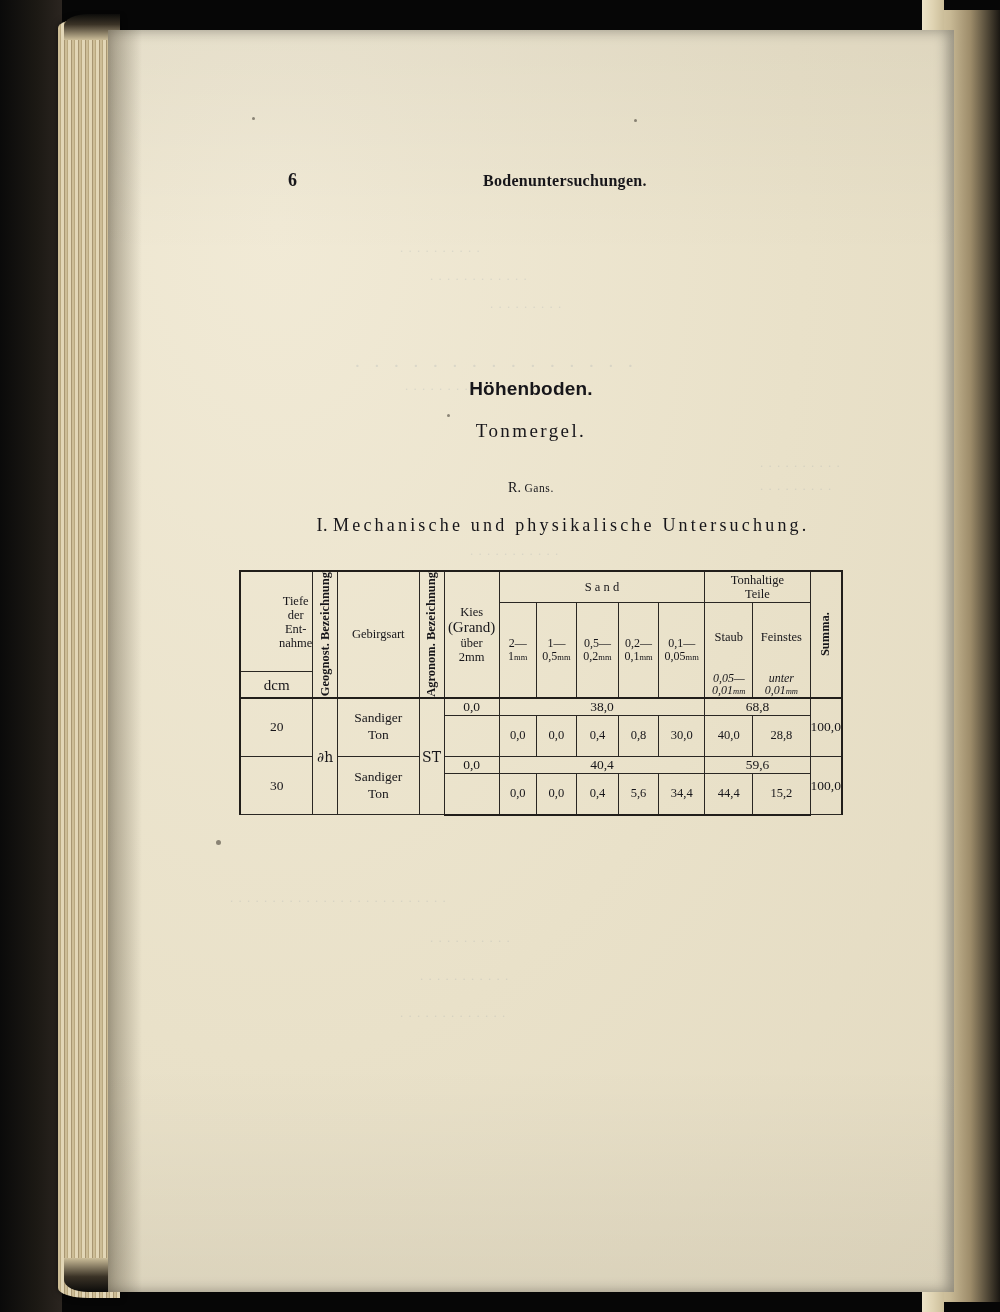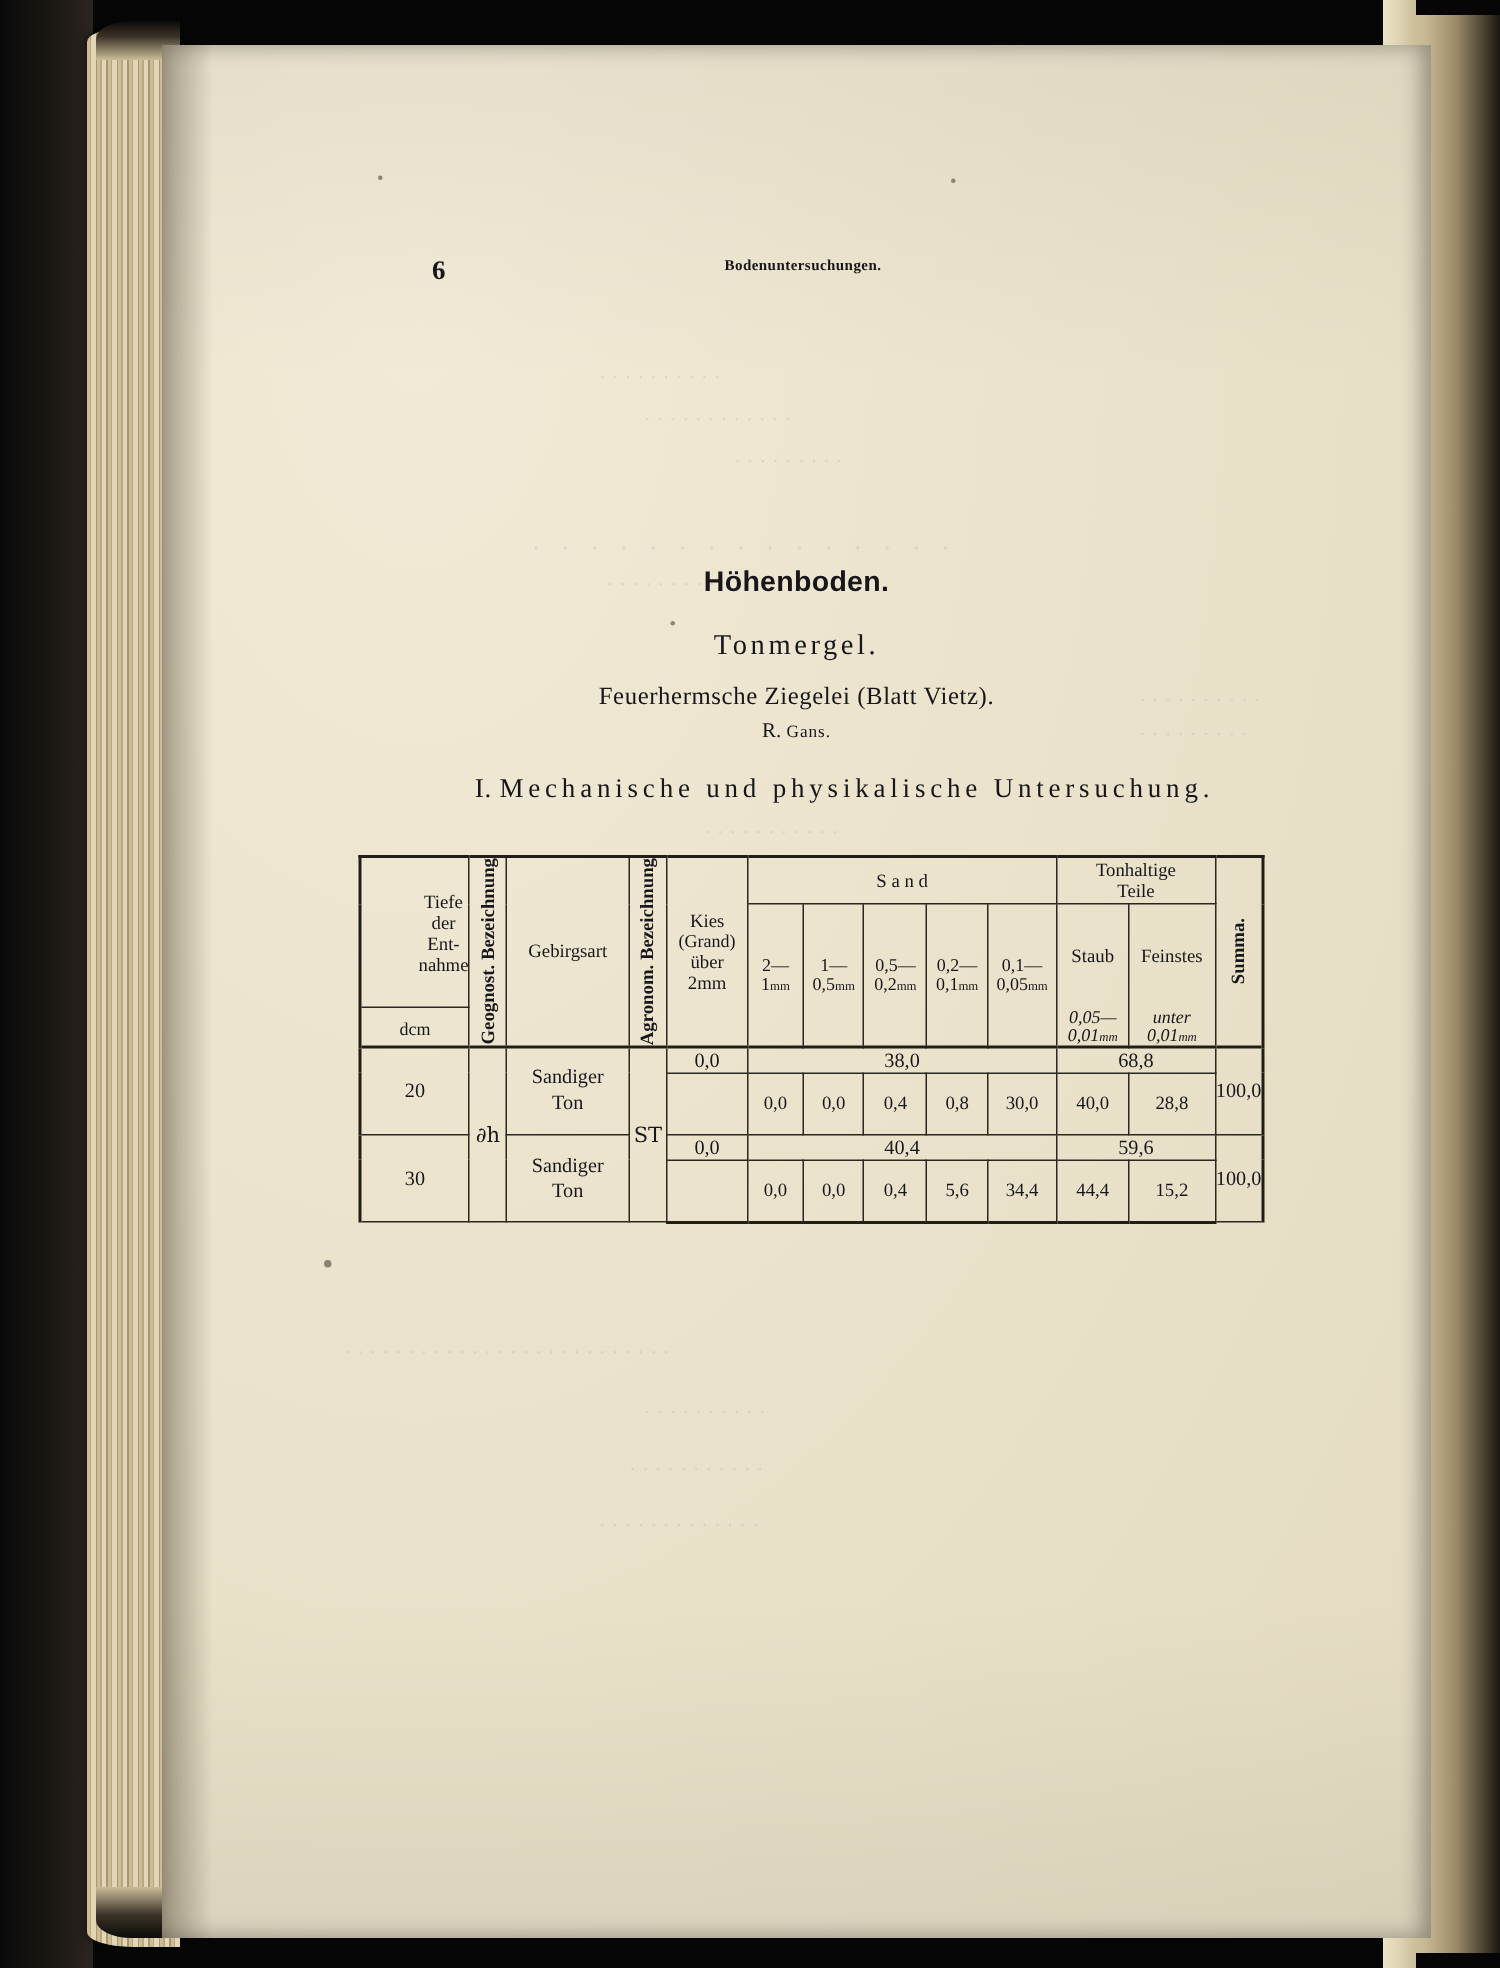--- a/index.html
+++ b/index.html
@@ -114,21 +114,21 @@
   .folio {
     position: absolute;
     left: 180px; top: 140px;
     font-size: 18px;
     font-weight: bold;
     font-family: "Liberation Serif", serif;
   }
   .running-head {
     position: absolute;
     left: 375px; top: 142px;
-    font-size: 10px;
+    font-size: 16px;
     font-weight: bold;
     letter-spacing: 0.3px;
     font-family: "Liberation Serif", serif;
   }
   .h-main {
     position: absolute;
     top: 348px; left: 0; width: 846px;
     text-align: center;
     font-family: "Liberation Sans", sans-serif;
     font-weight: bold;
@@ -187,21 +187,21 @@
     color: #17161a;
   }
   table.grain td, table.grain th {
     border: 1px solid #2a2723;
     padding: 0;
     text-align: center;
     vertical-align: middle;
     font-weight: normal;
   }
   .hdr { font-size: 12.5px; line-height: 1.12; font-weight: bold; margin-top: 27px; }
-  .hdr-small { font-size: 12px; }
+  .hdr-small { font-size: 15px; }
   .vert {
     writing-mode: vertical-rl;
     transform: rotate(180deg);
     white-space: nowrap;
     font-size: 12.5px;
     font-weight: bold;
     line-height: 1.05;
     margin: 0 auto;
   }
   .rng { font-size: 12px; font-weight: bold; line-height: 1.05; }
@@ -261,21 +261,20 @@
   <div class="page-shadow-left"></div>
   <div class="page-tint"></div>
 
   <div class="content">
 
     <div class="folio">6</div>
     <div class="running-head">Bodenuntersuchungen.</div>
 
     <div class="h-main">Höhenboden.</div>
     <div class="h-sub">Tonmergel.</div>
-    <div class="h-loc">Feuerhermsche Ziegelei (Blatt Vietz).</div>
     <div class="h-author">
       <span>R.</span>
       <span class="sc">Gans.</span>
     </div>
     <div class="h-section">
       <span>I.</span>
       <span class="wide">Mechanische und physikalische Untersuchung.</span>
     </div>
 
     <div class="tbl-wrap">

